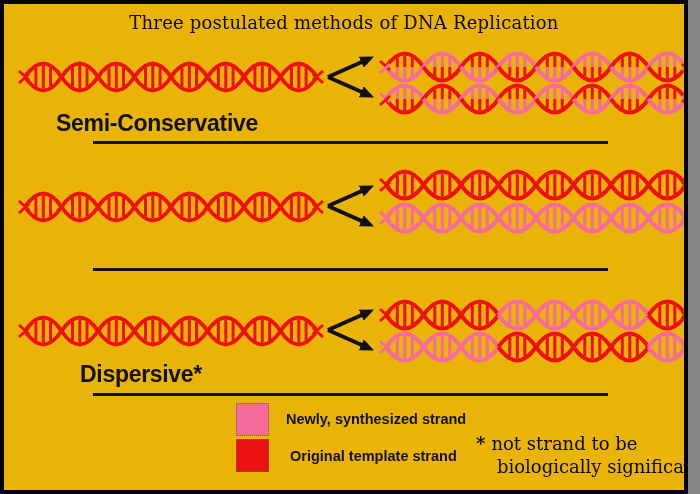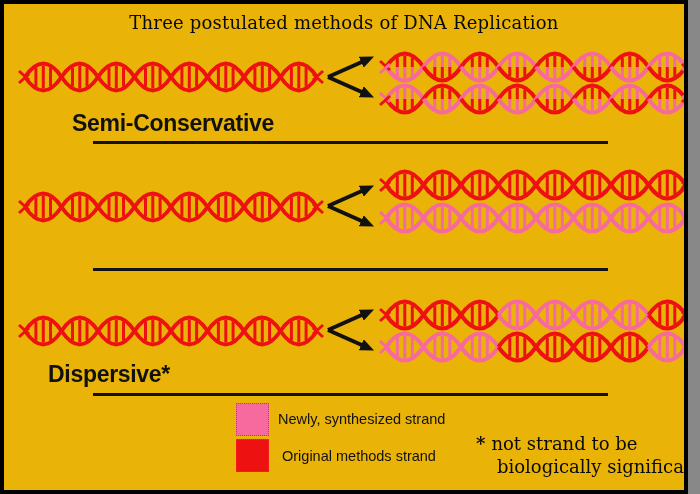--- a/index.html
+++ b/index.html
@@ -31,22 +31,23 @@
     height:3px;
     background:#121212;
   }
   svg{display:block;}
   .swatch{
     width:33px;height:33px;
     border:1px dotted #666;
   }
   .legend-label{
     font-size:14.5px;
-    font-weight:normal;
+    font-weight:bold;
     color:#111;
+    margin-left:8px;
   }
   .footnote{
     font-family:"DejaVu Serif", serif;
     font-size:18px;
     color:#0a0a0a;
     line-height:1.25;
     width:230px;
   }
   .footnote .sym{font-weight:bold;margin-right:6px;}
   .footnote .l2{display:block;margin-left:21px;}
@@ -270,21 +271,21 @@
       <line x1="280.8" y1="17" x2="280.8" y2="26.3" stroke="#f76a9d" stroke-width="3"></line>
       <line x1="288.3" y1="5.5" x2="288.3" y2="17" stroke="#ee1111" stroke-width="3"></line>
       <line x1="288.3" y1="17" x2="288.3" y2="28.5" stroke="#f76a9d" stroke-width="3"></line>
       <line x1="295.8" y1="7.7" x2="295.8" y2="17" stroke="#ee1111" stroke-width="3"></line>
       <line x1="295.8" y1="17" x2="295.8" y2="26.3" stroke="#f76a9d" stroke-width="3"></line>
       <path d="M1 11 L11 20" stroke="#f76a9d" stroke-width="3" fill="none"></path>
       <path d="M1 23 L11 14" stroke="#ee1111" stroke-width="3" fill="none"></path>
       <path d="M313 11 L303 20" stroke="#ee1111" stroke-width="3" fill="none"></path>
       <path d="M313 23 L303 14" stroke="#f76a9d" stroke-width="3" fill="none"></path>
     </svg>
-  <div class="abs method-label" style="left:68px;top:106px">Semi-Conservative</div>
+  <div class="abs method-label" style="left:52px;top:106px">Semi-Conservative</div>
   <div class="abs rule" style="left:89px;top:137px;width:515px"></div>
 
   <svg class="abs" style="left:14px;top:186px" width="306" height="34">
       <path d="M7 17 Q25.25 -10 43.5 17" stroke="#ee1111" stroke-width="4" fill="none"></path>
       <path d="M7 17 Q25.25 44 43.5 17" stroke="#ee1111" stroke-width="4" fill="none"></path>
       <line x1="17.9" y1="7.7" x2="17.9" y2="17" stroke="#ee1111" stroke-width="3"></line>
       <line x1="17.9" y1="17" x2="17.9" y2="26.3" stroke="#ee1111" stroke-width="3"></line>
       <line x1="25.3" y1="5.5" x2="25.3" y2="17" stroke="#ee1111" stroke-width="3"></line>
       <line x1="25.3" y1="17" x2="25.3" y2="28.5" stroke="#ee1111" stroke-width="3"></line>
       <line x1="32.5" y1="7.7" x2="32.5" y2="17" stroke="#ee1111" stroke-width="3"></line>
@@ -713,26 +714,26 @@
       <line x1="280.8" y1="17" x2="280.8" y2="26.3" stroke="#f76a9d" stroke-width="3"></line>
       <line x1="288.3" y1="5.5" x2="288.3" y2="17" stroke="#f76a9d" stroke-width="3"></line>
       <line x1="288.3" y1="17" x2="288.3" y2="28.5" stroke="#f76a9d" stroke-width="3"></line>
       <line x1="295.8" y1="7.7" x2="295.8" y2="17" stroke="#f76a9d" stroke-width="3"></line>
       <line x1="295.8" y1="17" x2="295.8" y2="26.3" stroke="#f76a9d" stroke-width="3"></line>
       <path d="M1 11 L11 20" stroke="#f76a9d" stroke-width="3" fill="none"></path>
       <path d="M1 23 L11 14" stroke="#f76a9d" stroke-width="3" fill="none"></path>
       <path d="M313 11 L303 20" stroke="#f76a9d" stroke-width="3" fill="none"></path>
       <path d="M313 23 L303 14" stroke="#f76a9d" stroke-width="3" fill="none"></path>
     </svg>
-  <div class="abs method-label" style="left:44px;top:357px">Dispersive*</div>
+  <div class="abs method-label" style="left:76px;top:357px">Dispersive*</div>
   <div class="abs rule" style="left:89px;top:389px;width:515px"></div>
 
   <div class="abs swatch" style="left: 232px; top: 399px; background: rgb(247, 106, 157);"></div>
   <div class="abs legend-label" style="left:274px;top:407px">Newly, synthesized strand</div>
   <div class="abs swatch" style="left: 232px; top: 435px; background: rgb(238, 17, 17);"></div>
-  <div class="abs legend-label" style="left:278px;top:444px">Original methods strand</div>
+  <div class="abs legend-label" style="left:278px;top:444px">Original template strand</div>
 
   <div class="abs footnote" style="left:472px;top:429px">
     <span class="sym">*</span><span>not strand to be</span>
     <span class="l2">biologically significant</span>
   </div>
 
 </div>
 
 </body></html>

